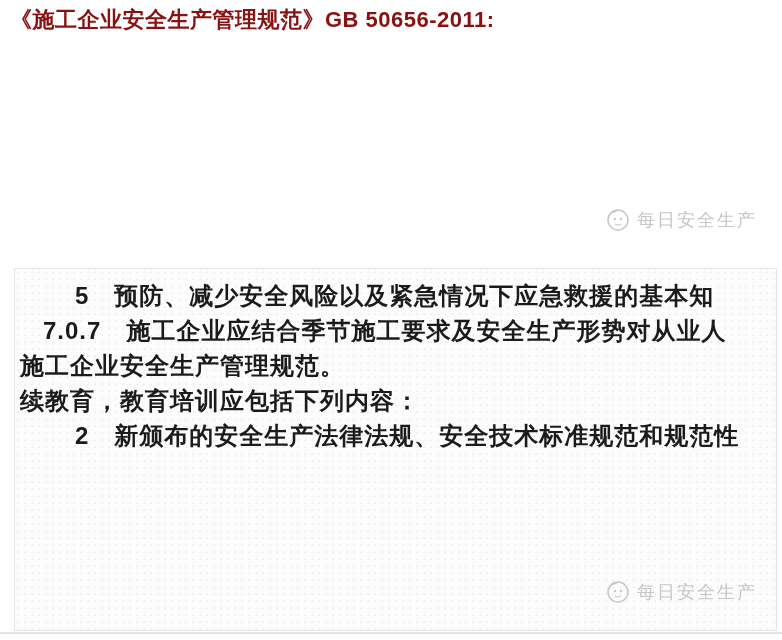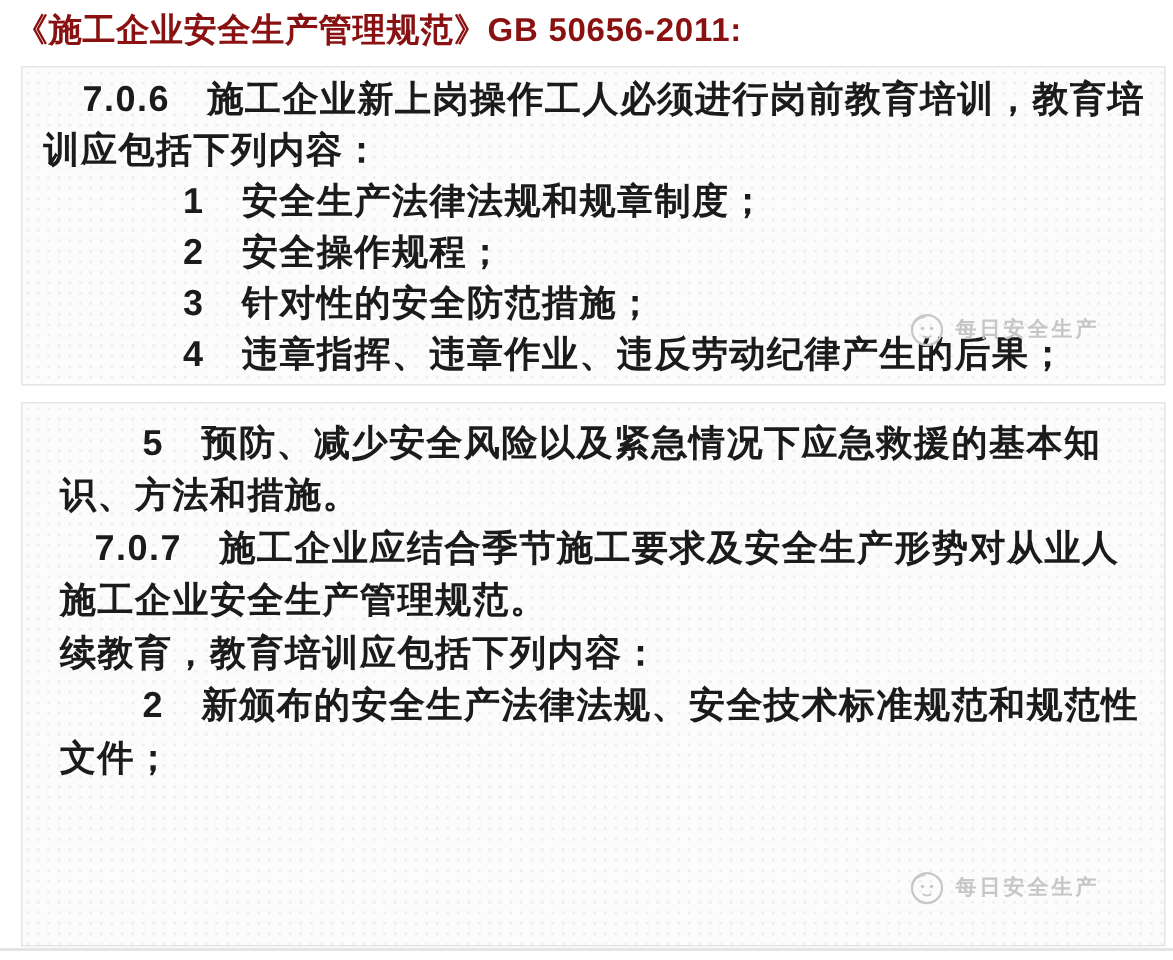--- a/index.html
+++ b/index.html
@@ -43,39 +43,39 @@
   #block2 { top: 268px; height: 363px; padding-top: 9px; }
   .line {
     font-size: 24px;
     font-weight: 700;
     color: #1b1b1b;
     white-space: pre;
     letter-spacing: 1px;
     overflow: hidden;
   }
   #block1 .line { line-height: 34px; height: 34px; }
-  #block2 .line { line-height: 35px; height: 35px; margin-left: 20px; }
+  #block2 .line { line-height: 35px; height: 35px; }
   .b1-cont { padding-left: 14px; }
   .b1-para { padding-left: 40px; }
   .b1-item { padding-left: 107px; }
   .b2-cont { padding-left: 5px; }
   .b2-para { padding-left: 28px; }
   .b2-item { padding-left: 60px; }
   .watermark {
     position: absolute;
     display: flex;
     align-items: center;
     gap: 6px;
     color: #c6c6c6;
     pointer-events: none;
     z-index: 5;
   }
   .watermark .wm-text {
-    font-size: 14px;
-    font-weight: 700;
+    font-size: 18px;
+    font-weight: 400;
     letter-spacing: 2px;
     white-space: pre;
   }
   #wm1 { left: 604px; top: 206px; }
   #wm2 { left: 604px; top: 578px; }
   .wm-icon { width: 27px; height: 27px; }
   .bottom-rule {
     position: absolute;
     left: 0;
     top: 632px;
@@ -84,37 +84,27 @@
     background: #e4e4e6;
   }
 </style>
 </head>
 <body>
 
 <div class="stage">
 
   <div class="doc-title">《施工企业安全生产管理规范》GB 50656-2011:</div>
 
-  <div class="scan-block" id="block1">
-    <div class="line b1-para">7.0.6　施工企业新上岗操作工人必须进行岗前教育培训，教育培</div>
-    <div class="line b1-cont">训应包括下列内容：</div>
-    <div class="line b1-item">1　安全生产法律法规和规章制度；</div>
-    <div class="line b1-item">2　安全操作规程；</div>
-    <div class="line b1-item">3　针对性的安全防范措施；</div>
-    <div class="line b1-item">4　违章指挥、违章作业、违反劳动纪律产生的后果；</div>
-  </div>
 
   <div class="scan-block" id="block2">
     <div class="line b2-item">5　预防、减少安全风险以及紧急情况下应急救援的基本知</div>
-    <div class="line b2-cont">识、方法和措施。</div>
     <div class="line b2-para">7.0.7　施工企业应结合季节施工要求及安全生产形势对从业人</div>
     <div class="line b2-cont">施工企业安全生产管理规范。</div>
     <div class="line b2-cont">续教育，教育培训应包括下列内容：</div>
     <div class="line b2-item">2　新颁布的安全生产法律法规、安全技术标准规范和规范性</div>
-    <div class="line b2-cont">文件；</div>
   </div>
 
   <div class="watermark" id="wm1">
     <svg class="wm-icon" viewBox="0 0 27 27">
       <circle cx="14" cy="14" r="10" fill="none" stroke="#c8c8c8" stroke-width="1.5"></circle>
       <path d="M4 12 Q 6 6 13 5" fill="none" stroke="#c8c8c8" stroke-width="1.5"></path>
       <circle cx="11" cy="13" r="1.2" fill="#c8c8c8"></circle>
       <circle cx="17" cy="13" r="1.2" fill="#c8c8c8"></circle>
       <path d="M11 18 Q 14 20 17 18" fill="none" stroke="#c8c8c8" stroke-width="1.2"></path>
     </svg>

